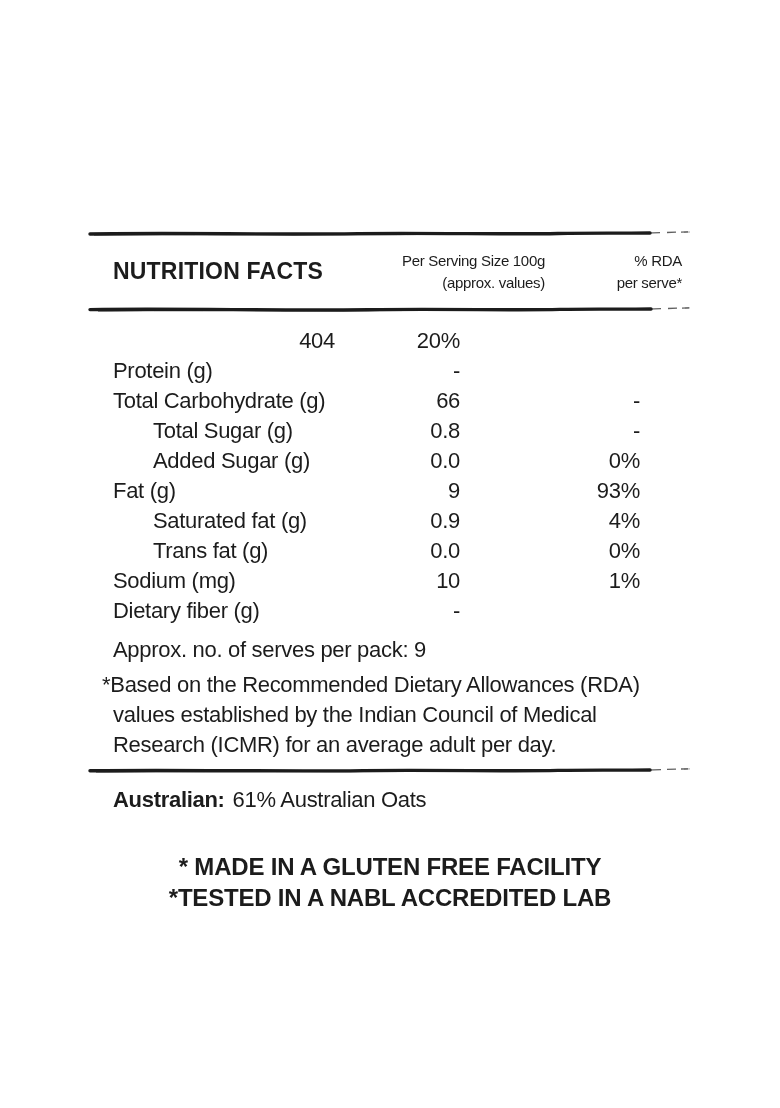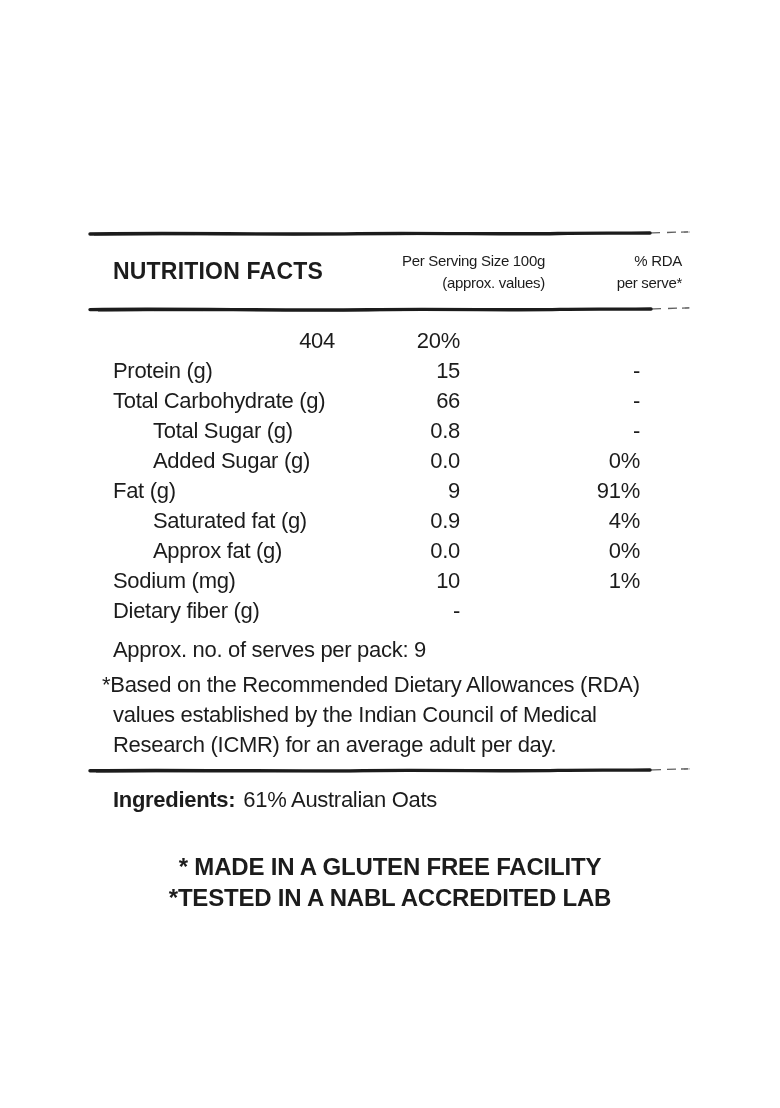--- a/index.html
+++ b/index.html
@@ -142,50 +142,49 @@
     <path d="M597 3.1 l 5 -0.2" fill="none" stroke="#1c1c1c" stroke-width="0.8" opacity="0.5"></path>
   </svg>
 
   <div class="rows">
     <div class="row">
       <div class="val">404</div>
       <div class="rda">20%</div>
     </div>
     <div class="row">
       <div class="label">Protein (g)</div>
-      <div class="val">15</div>
       <div class="rda">-</div>
     </div>
     <div class="row">
       <div class="label">Total Carbohydrate (g)</div>
       <div class="val">66</div>
       <div class="rda">-</div>
     </div>
     <div class="row indent">
       <div class="label">Total Sugar (g)</div>
       <div class="val">0.8</div>
       <div class="rda">-</div>
     </div>
     <div class="row indent">
       <div class="label">Added Sugar (g)</div>
       <div class="val">0.0</div>
       <div class="rda">0%</div>
     </div>
     <div class="row">
       <div class="label">Fat (g)</div>
       <div class="val">9</div>
-      <div class="rda">91%</div>
+      <div class="rda">93%</div>
     </div>
     <div class="row indent">
       <div class="label">Saturated fat (g)</div>
       <div class="val">0.9</div>
       <div class="rda">4%</div>
     </div>
     <div class="row indent">
-      <div class="label">Approx fat (g)</div>
+      <div class="label">Trans fat (g)</div>
       <div class="val">0.0</div>
       <div class="rda">0%</div>
     </div>
     <div class="row">
       <div class="label">Sodium (mg)</div>
       <div class="val">10</div>
       <div class="rda">1%</div>
     </div>
     <div class="row">
       <div class="label">Dietary fiber (g)</div>
@@ -202,21 +201,21 @@
   </div>
 
   <svg class="rule rule-bottom" viewBox="0 0 604 9" preserveAspectRatio="none" aria-hidden="true">
     <path d="M2 4.8 C 95 3.5, 185 5.8, 275 4.6 C 355 3.8, 422 5.5, 470 4.4 C 506 3.8, 540 4.4, 562 4" fill="none" stroke="#1c1c1c" stroke-width="3.4" stroke-linecap="round"></path>
     <path d="M8 5.9 C 125 4.4, 225 6.3, 335 5.1" fill="none" stroke="#1c1c1c" stroke-width="1.4" opacity="0.85"></path>
     <path d="M559 4.1 l 14 -0.5 m 6 -0.2 l 9 -0.3 m 5 -0.1 l 7 -0.2" fill="none" stroke="#1c1c1c" stroke-width="1.3" opacity="0.7"></path>
     <path d="M596 3.1 l 6 -0.2" fill="none" stroke="#1c1c1c" stroke-width="0.8" opacity="0.5"></path>
   </svg>
 
   <div class="ingredients">
-    <span class="ing-label">Ingredients:</span><span>61% Australian Oats</span>
+    <span class="ing-label">Australian:</span><span>61% Australian Oats</span>
   </div>
 
   <div class="claims">
     <div class="claim">* MADE IN A GLUTEN FREE FACILITY</div>
     <div class="claim">*TESTED IN A NABL ACCREDITED LAB</div>
   </div>
 
 </div>
 
 </body></html>

